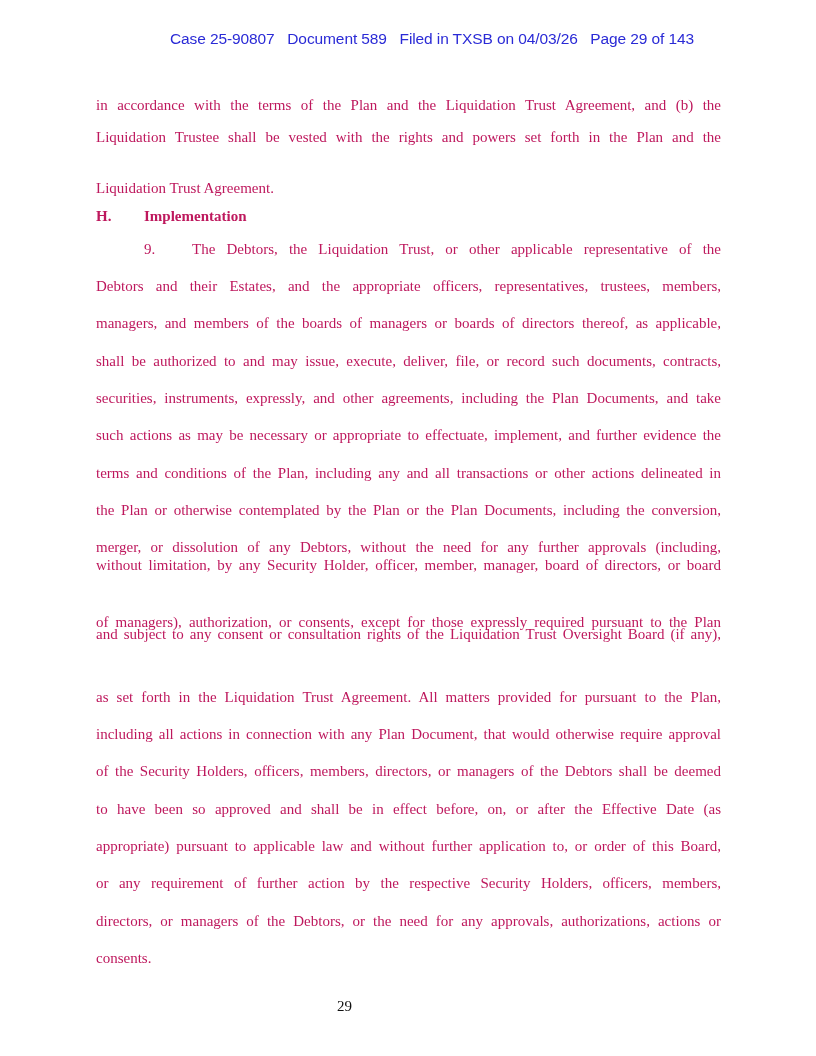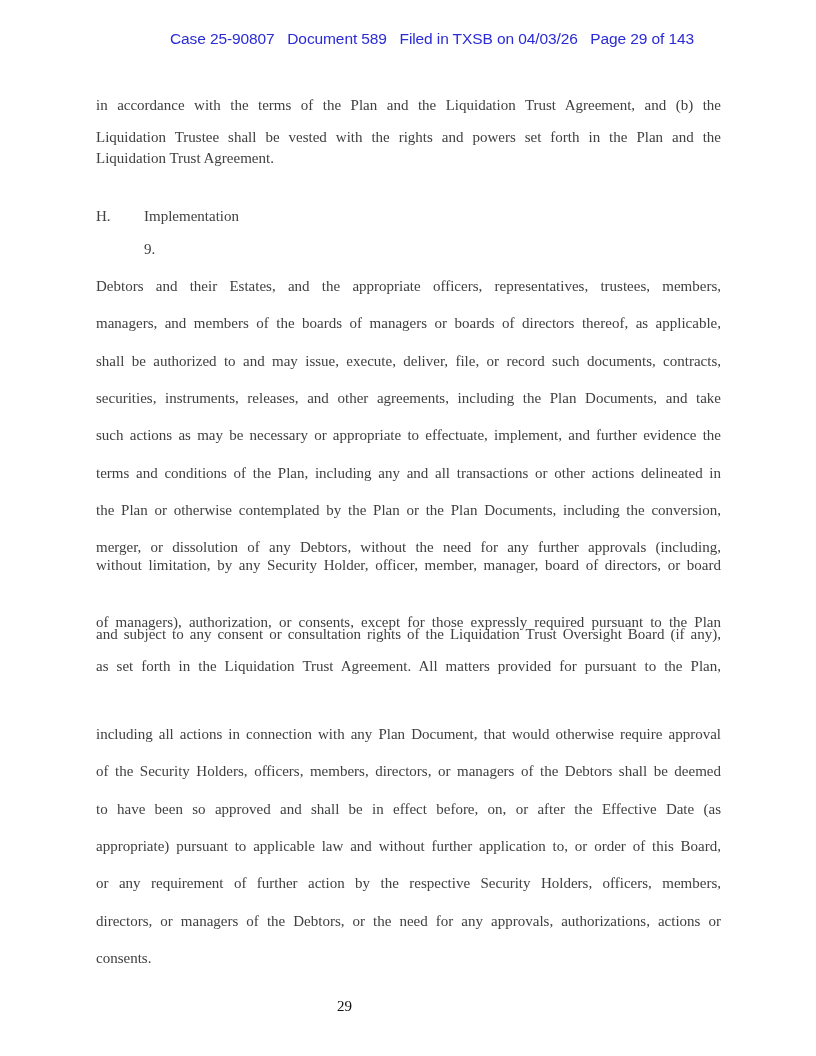--- a/index.html
+++ b/index.html
@@ -4,59 +4,60 @@
 <style>
   html, body { margin: 0; padding: 0; background: #ffffff; }
   body { width: 816px; height: 1056px; position: relative; overflow: hidden; }
   .header {
     position: absolute; top: 30px; left: 0; width: 816px; text-align: center;
     font-family: "Liberation Sans", sans-serif; font-size: 15.5px; color: #2a2ad6;
     white-space: pre; letter-spacing: -0.1px; padding-left: 24px;
   }
   .line {
     position: absolute; left: 96px; width: 625px;
-    font-family: "Liberation Serif", serif; font-size: 15px; color: #404040;
+    font-family: "Liberation Serif", serif; font-size: 15px; color: #be185d;
     white-space: nowrap; line-height: 18px;
   }
   .just { text-align: justify; text-align-last: justify; }
-  .heading { font-weight: normal; }
+  .heading { font-weight: bold; }
   .heading .letter { display: inline-block; width: 48px; }
   .para-num { display: inline-block; width: 48px; margin-left: 48px; }
   .page-num {
     position: absolute; top: 998px; left: 0; width: 689px; text-align: center;
     font-family: "Liberation Serif", serif; font-size: 15px; color: #111111;
   }
 </style>
 </head>
 <body>
 
 <div class="header"><span>Case 25-90807</span>   <span>Document 589</span>   <span>Filed in TXSB on 04/03/26</span>   <span>Page 29 of 143</span></div>
 
 <div class="line just" style="top:96px">in accordance with the terms of the Plan and the Liquidation Trust Agreement, and (b) the</div>
 <div class="line just" style="top:128px">Liquidation Trustee shall be vested with the rights and powers set forth in the Plan and the</div>
-<div class="line" style="top:149px">Liquidation Trust Agreement.</div>
+<div class="line" style="top:179px">Liquidation Trust Agreement.</div>
 
 <div class="line heading" style="top:207px"><span class="letter">H.</span><span>Implementation</span></div>
 
 <div class="line" style="top:240px; display:flex;">
     <span class="para-num">9.</span>
+    <span class="just" style="flex:1; display:block;">The Debtors, the Liquidation Trust, or other applicable representative of the</span>
   </div>
 
 <div class="line just" style="top:277px">Debtors and their Estates, and the appropriate officers, representatives, trustees, members,</div>
 <div class="line just" style="top:314px">managers, and members of the boards of managers or boards of directors thereof, as applicable,</div>
 <div class="line just" style="top:352px">shall be authorized to and may issue, execute, deliver, file, or record such documents, contracts,</div>
-<div class="line just" style="top:389px">securities, instruments, releases, and other agreements, including the Plan Documents, and take</div>
+<div class="line just" style="top:389px">securities, instruments, expressly, and other agreements, including the Plan Documents, and take</div>
 <div class="line just" style="top:426px">such actions as may be necessary or appropriate to effectuate, implement, and further evidence the</div>
 <div class="line just" style="top:464px">terms and conditions of the Plan, including any and all transactions or other actions delineated in</div>
 <div class="line just" style="top:501px">the Plan or otherwise contemplated by the Plan or the Plan Documents, including the conversion,</div>
 <div class="line just" style="top:538px">merger, or dissolution of any Debtors, without the need for any further approvals (including,</div>
 <div class="line just" style="top:556px">without limitation, by any Security Holder, officer, member, manager, board of directors, or board</div>
 <div class="line just" style="top:613px">of managers), authorization, or consents, except for those expressly required pursuant to the Plan</div>
 <div class="line just" style="top:625px">and subject to any consent or consultation rights of the Liquidation Trust Oversight Board (if any),</div>
-<div class="line just" style="top:657px">as set forth in the Liquidation Trust Agreement.  All matters provided for pursuant to the Plan,</div>
+<div class="line just" style="top:688px">as set forth in the Liquidation Trust Agreement.  All matters provided for pursuant to the Plan,</div>
 <div class="line just" style="top:725px">including all actions in connection with any Plan Document, that would otherwise require approval</div>
 <div class="line just" style="top:762px">of the Security Holders, officers, members, directors, or managers of the Debtors shall be deemed</div>
 <div class="line just" style="top:800px">to have been so approved and shall be in effect before, on, or after the Effective Date (as</div>
 <div class="line just" style="top:837px">appropriate) pursuant to applicable law and without further application to, or order of this Board,</div>
 <div class="line just" style="top:874px">or any requirement of further action by the respective Security Holders, officers, members,</div>
 <div class="line just" style="top:912px">directors, or managers of the Debtors, or the need for any approvals, authorizations, actions or</div>
 <div class="line" style="top:949px">consents.</div>
 
 <div class="page-num">29</div>
 

